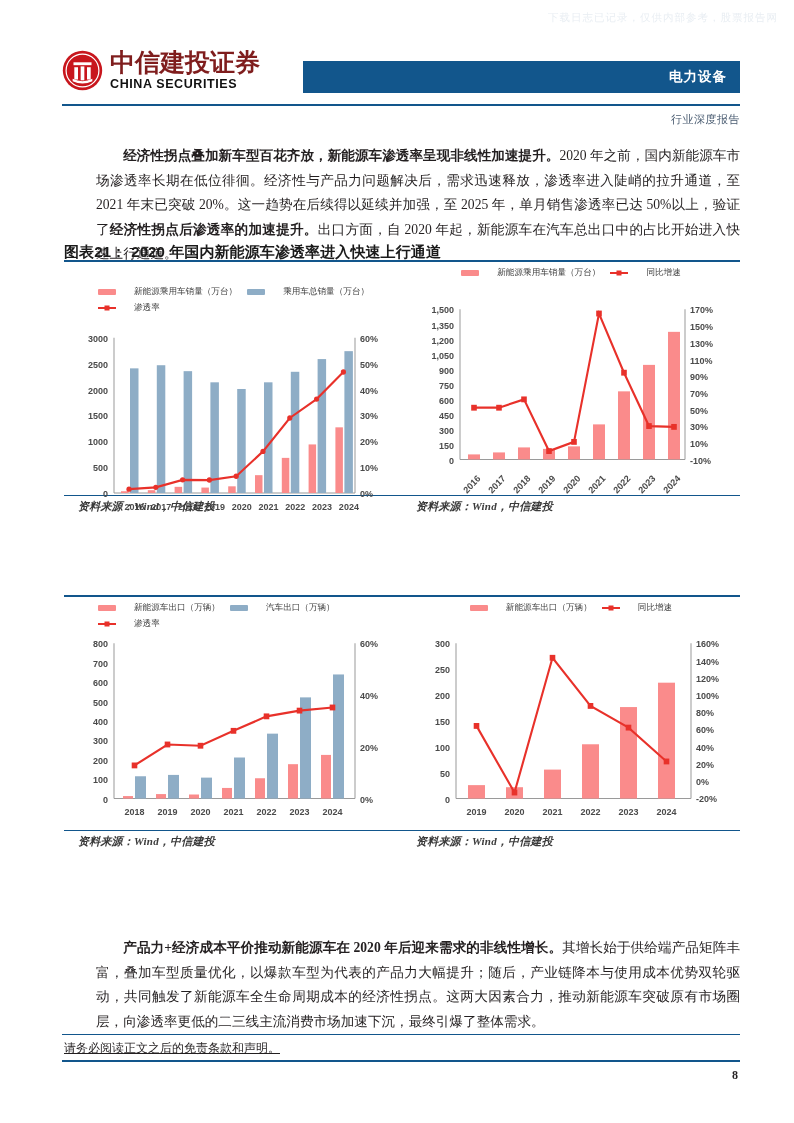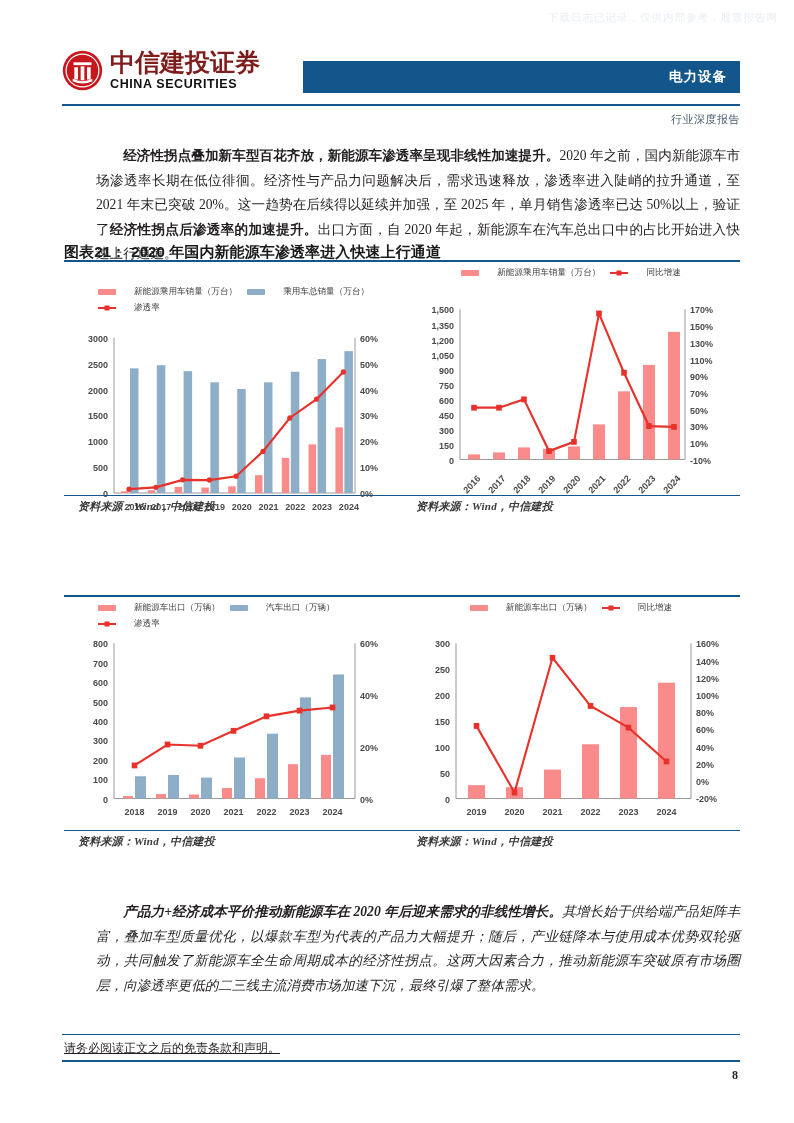--- a/index.html
+++ b/index.html
@@ -56,21 +56,21 @@
   
   .para{
     position:absolute;left:64px;right:54px;
     font-size:13.6px;line-height:24.5px;
     text-align:justify;text-justify:inter-ideograph;
     color:#231f20;
     margin-left:32px;
   }
   .para .b{font-weight:bold;}
   .para.p1{top:144px;text-indent:2em;}
-  .para.p2{top:900px;text-indent:2em;font-style:italic;}
+  .para.p2{top:936px;text-indent:2em;}
 
   
   .figrow{position:absolute;left:64px;right:54px;}
   .figrow.r1{top:243px;}
   .figrow.r2{top:578px;}
   .fig{position:absolute;top:0;width:338px;}
   .fig.left{left:0;}
   .fig.right{left:338px;}
   .fig-title{
     font-family:"Liberation Sans", sans-serif;

